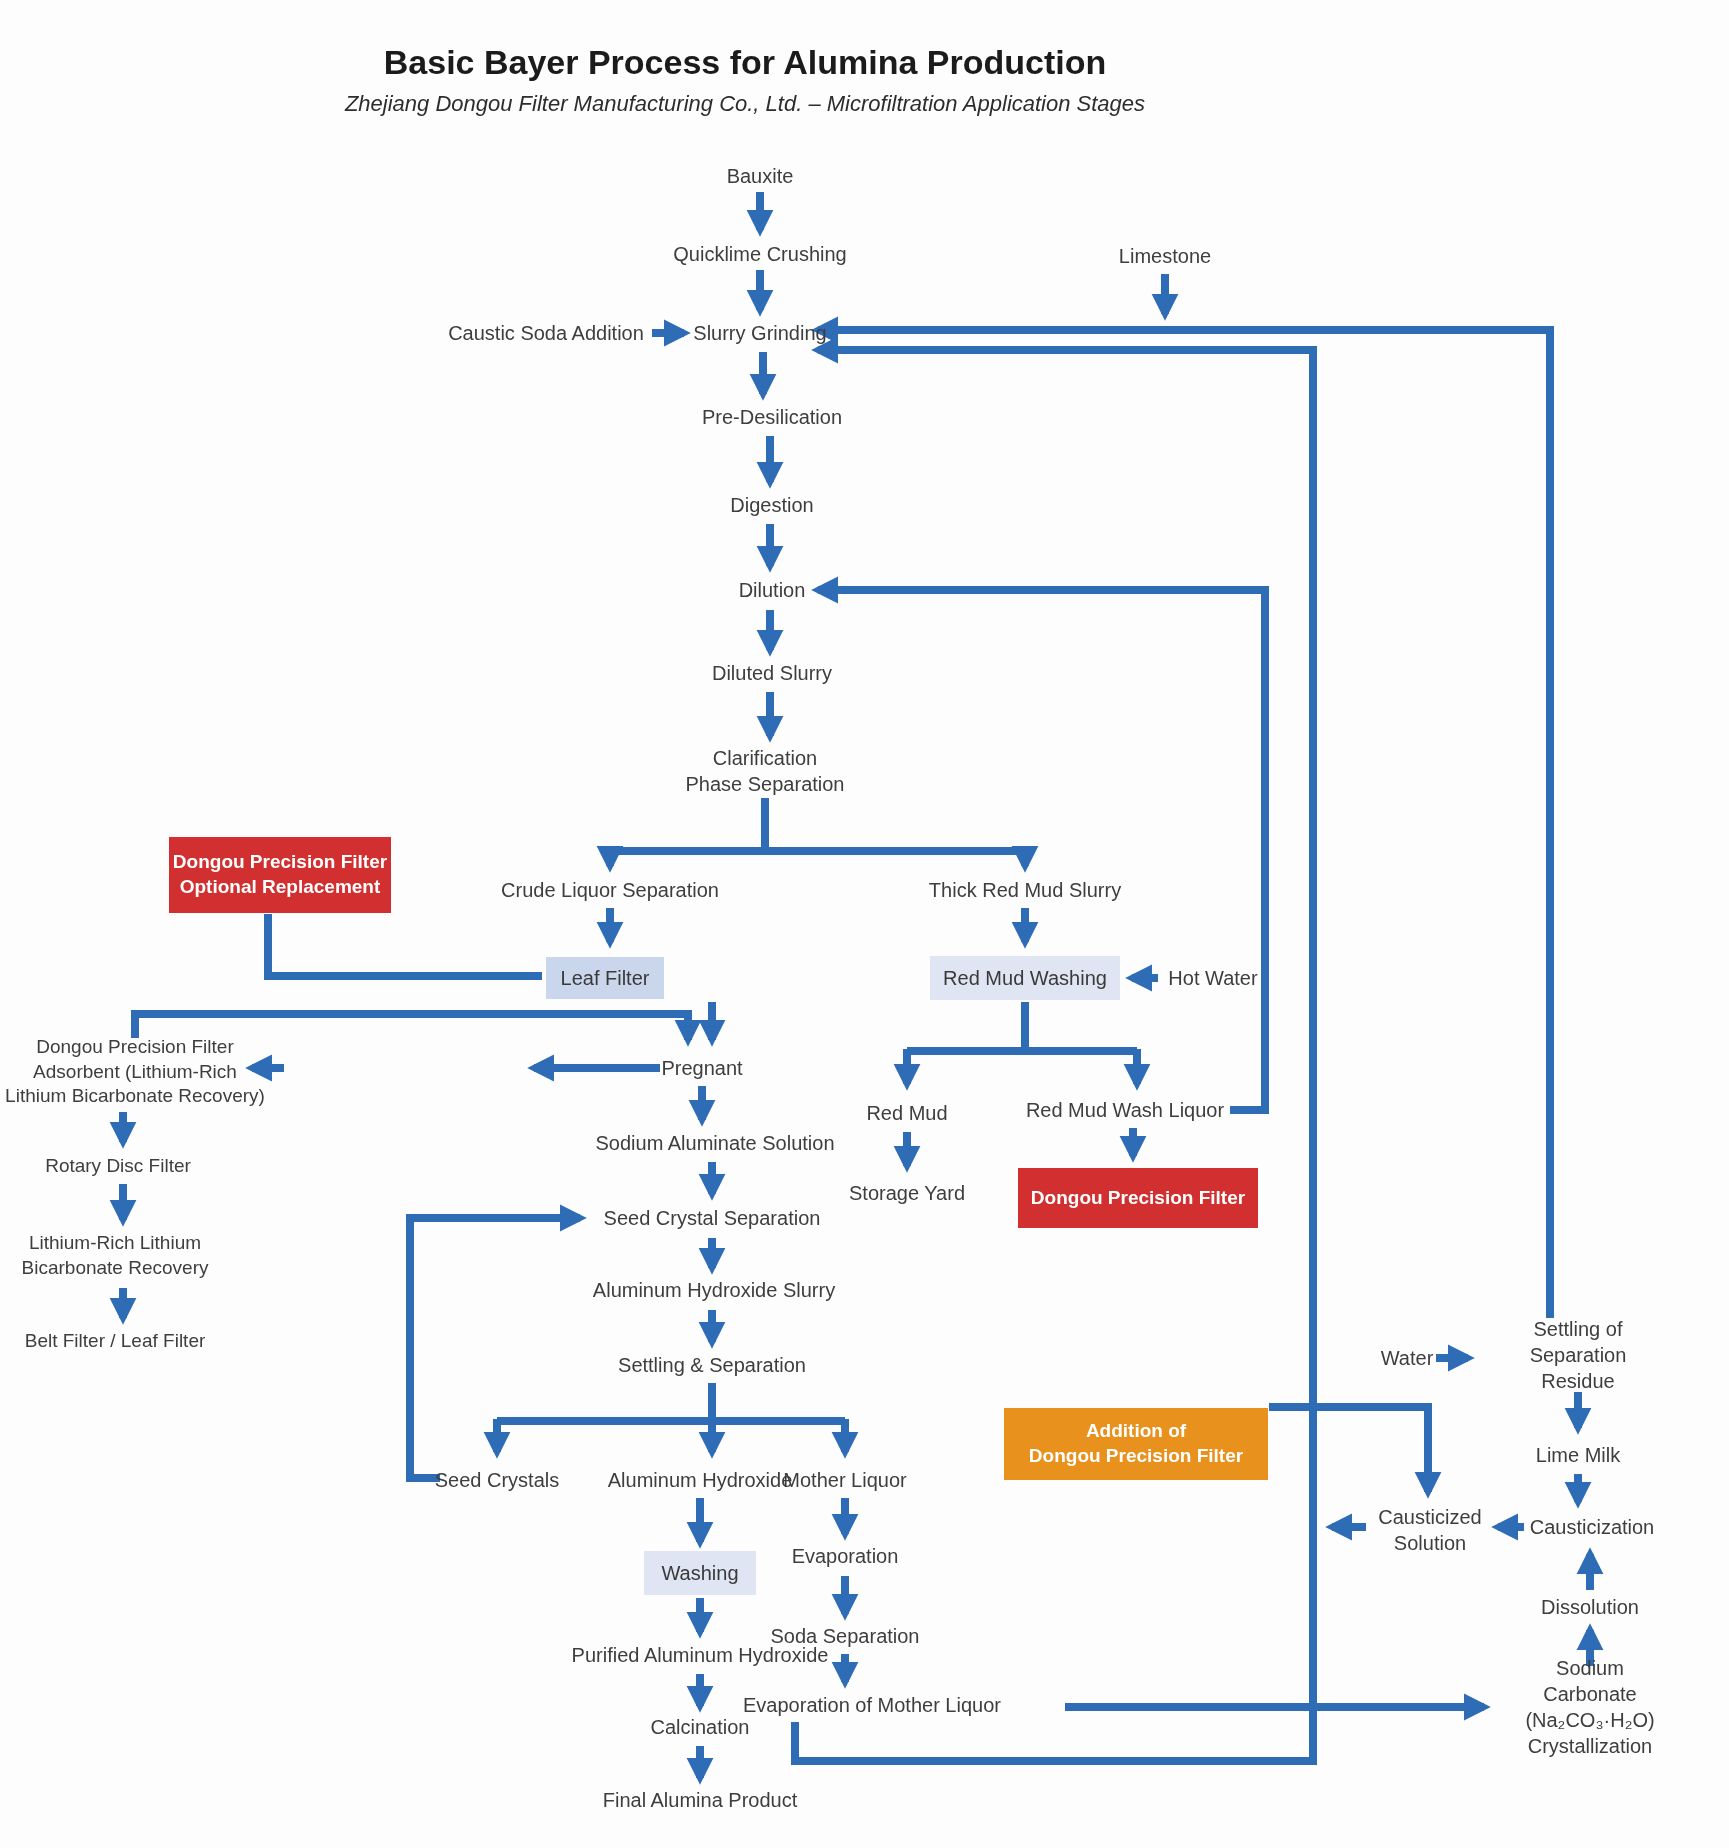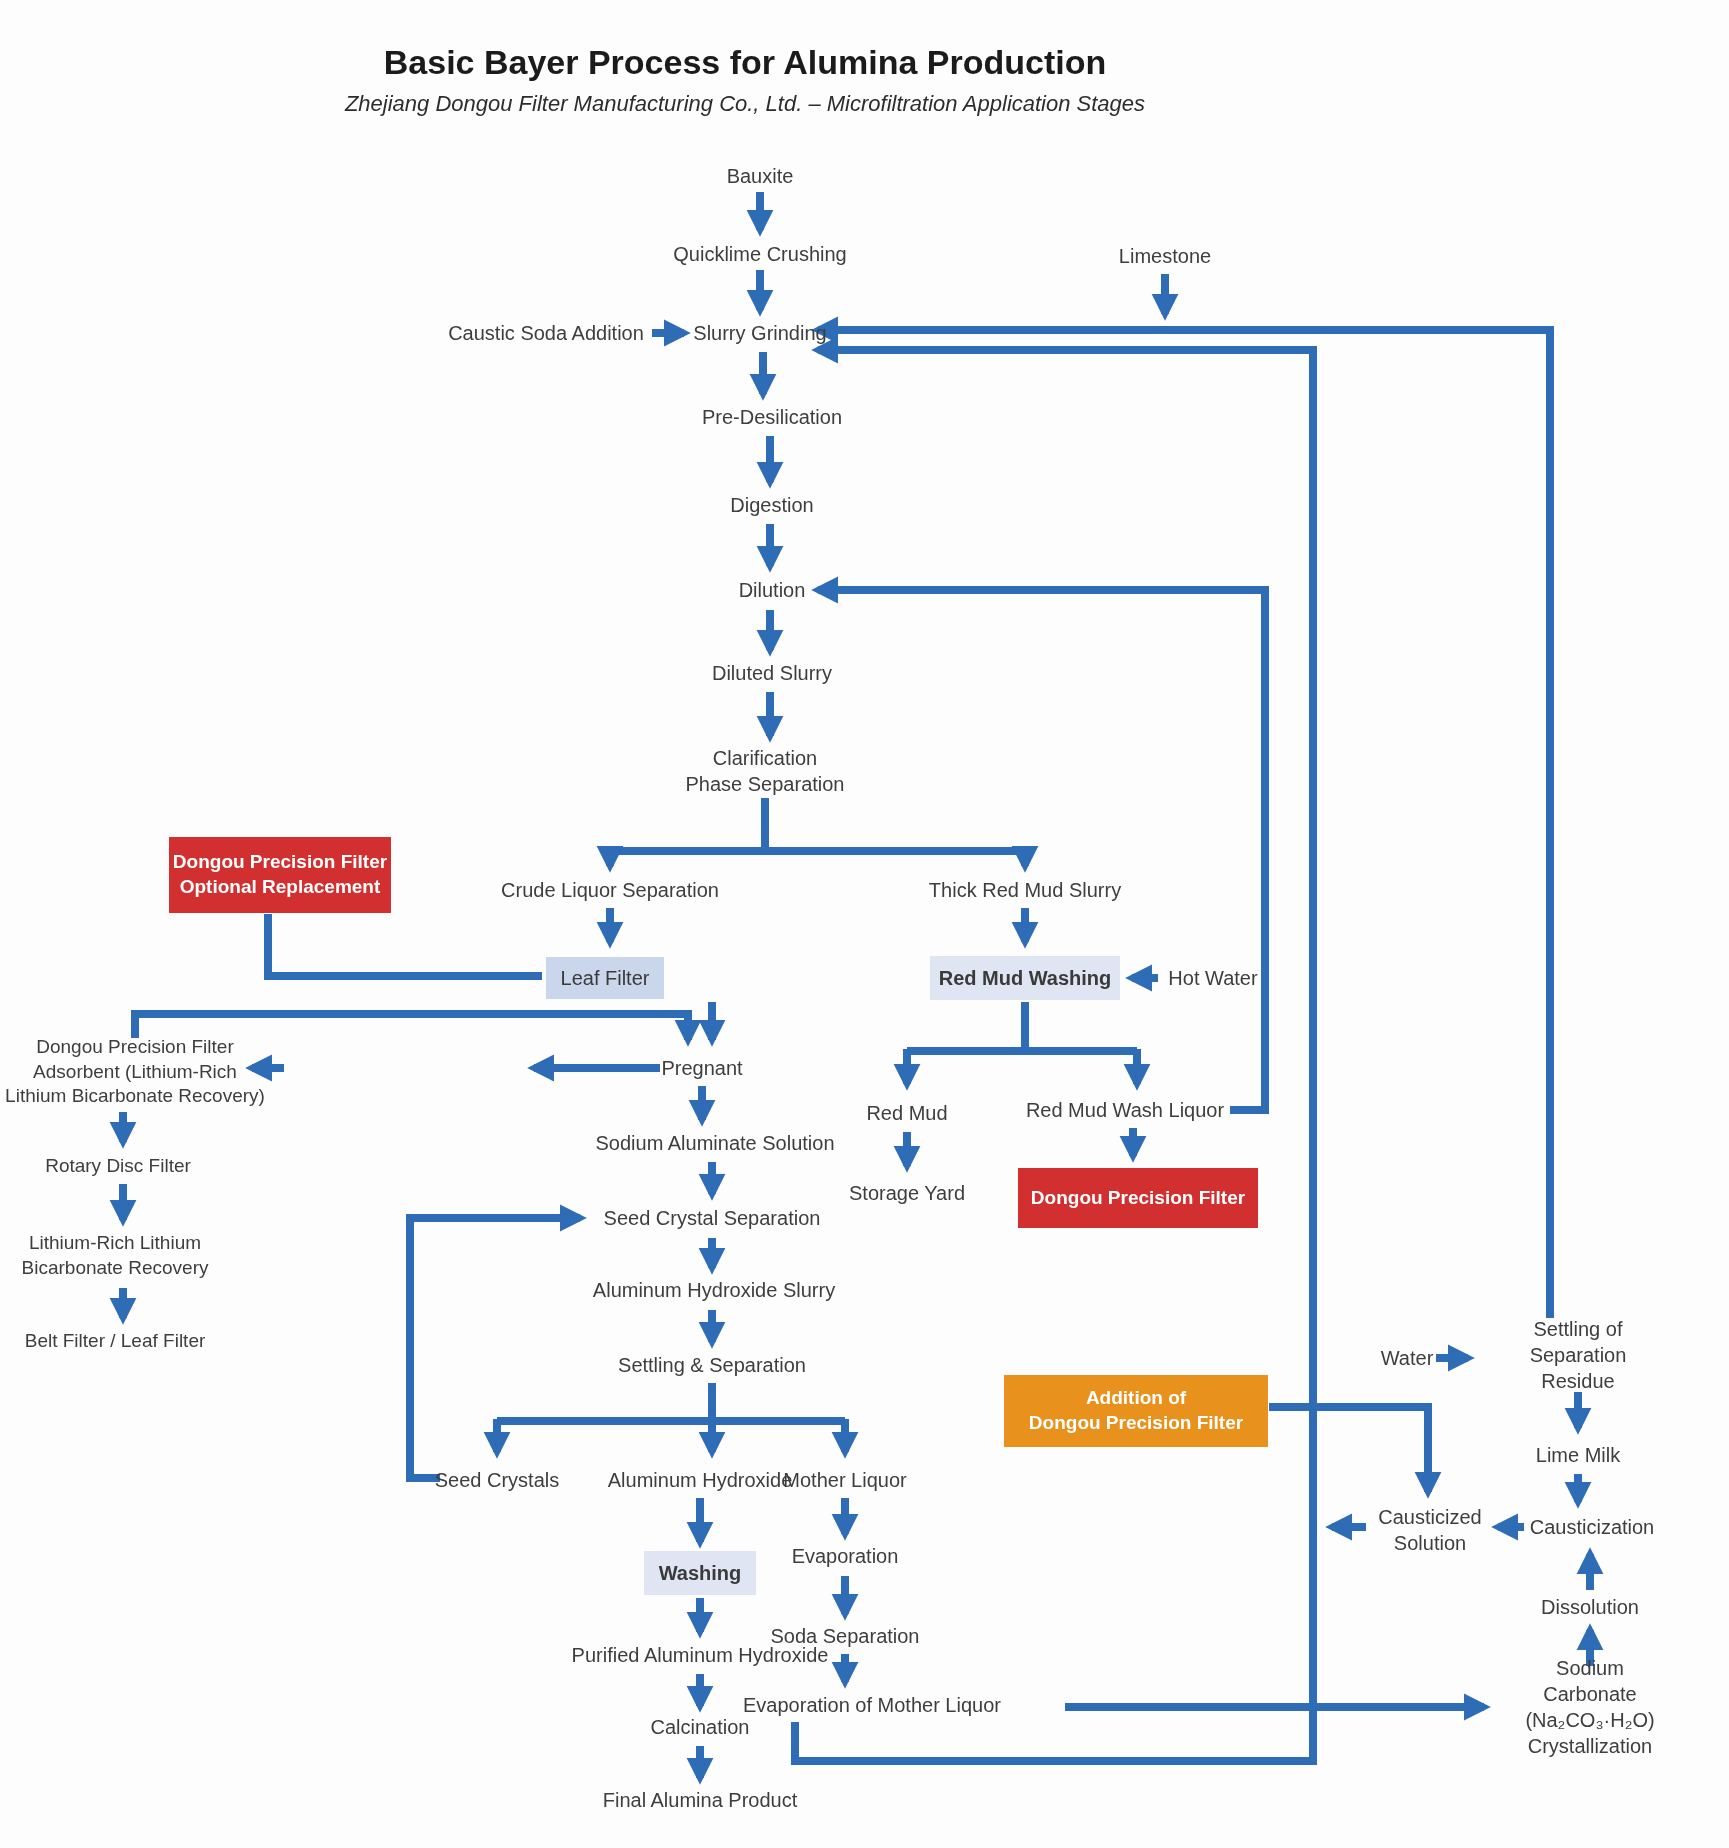--- a/index.html
+++ b/index.html
@@ -12,23 +12,23 @@
   #connectors{position:absolute;left:0;top:0;width:1729px;height:1848px;}
   #connectors path{stroke:var(--arrow_blue);stroke-width:8;fill:none;stroke-linejoin:miter;}
   .node{position:absolute;transform:translate(-50%,-50%);white-space:pre-line;text-align:center;
         font-size:20px;line-height:1.3;color:var(--text);}
   .small{font-size:19px;}
   .title{font-size:34px;font-weight:bold;color:#1b1b1b;white-space:nowrap;}
   .subtitle{font-size:22px;color:#2d2d2d;white-space:nowrap;font-style:italic;}
   .box{display:flex;align-items:center;justify-content:center;box-sizing:border-box;
        transform:translate(-50%,-50%);position:absolute;text-align:center;white-space:pre-line;}
   .box.red{background:var(--box_red);color:#ffffff;font-weight:bold;font-size:19px;line-height:1.3;}
-  .box.orange{background:var(--box_orange);color:#ffffff;font-weight:bold;font-size:19px;line-height:1.3;}
+  .box.orange{background:var(--box_orange);color:#ffffff;font-weight:bold;font-size:19px;line-height:1.3;margin-top:33px;}
   .box.blue{background:var(--box_blue_dark);color:#3a3a3a;font-size:20px;}
-  .box.blue2{background:var(--box_blue_light);color:#3a3a3a;font-size:20px;font-weight:bold;}
+  .box.blue2{background:var(--box_blue_light);color:#3a3a3a;font-size:20px;}
 </style>
 </head>
 <body>
 
 <div id="canvas">
 
   <svg id="connectors" viewBox="0 0 1729 1848" xmlns="http://www.w3.org/2000/svg" aria-hidden="true">
     <defs>
       <marker id="ah" viewBox="0 0 10 10" refX="7.5" refY="5" markerWidth="3.4" markerHeight="3.4" orient="auto-start-reverse" markerUnits="strokeWidth">
         <path d="M0,0 L10,5 L0,10 Z" style="fill:var(--arrow_blue);stroke:none"></path>

